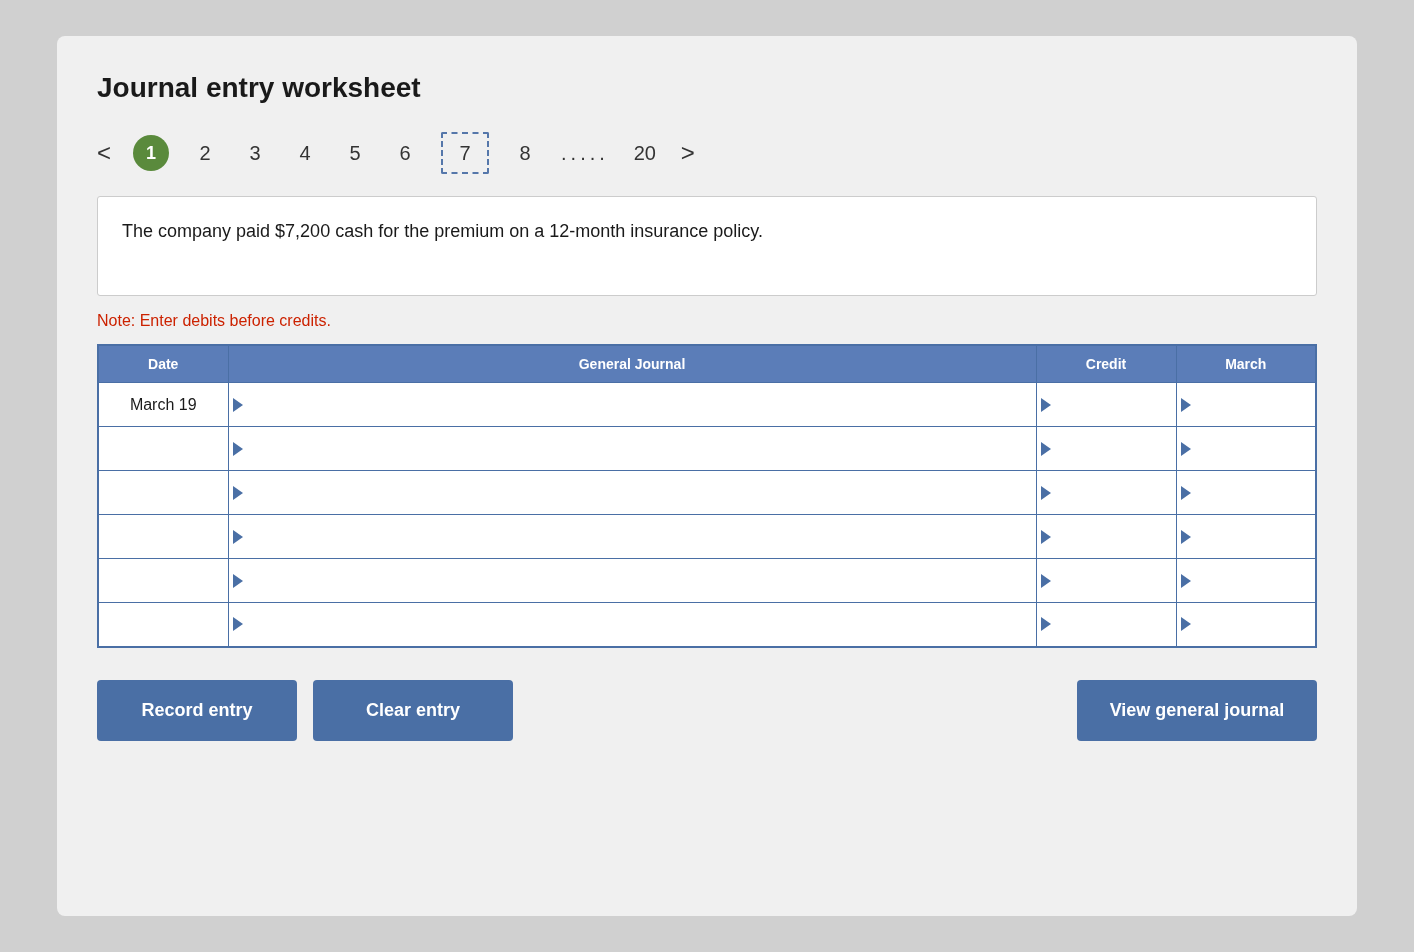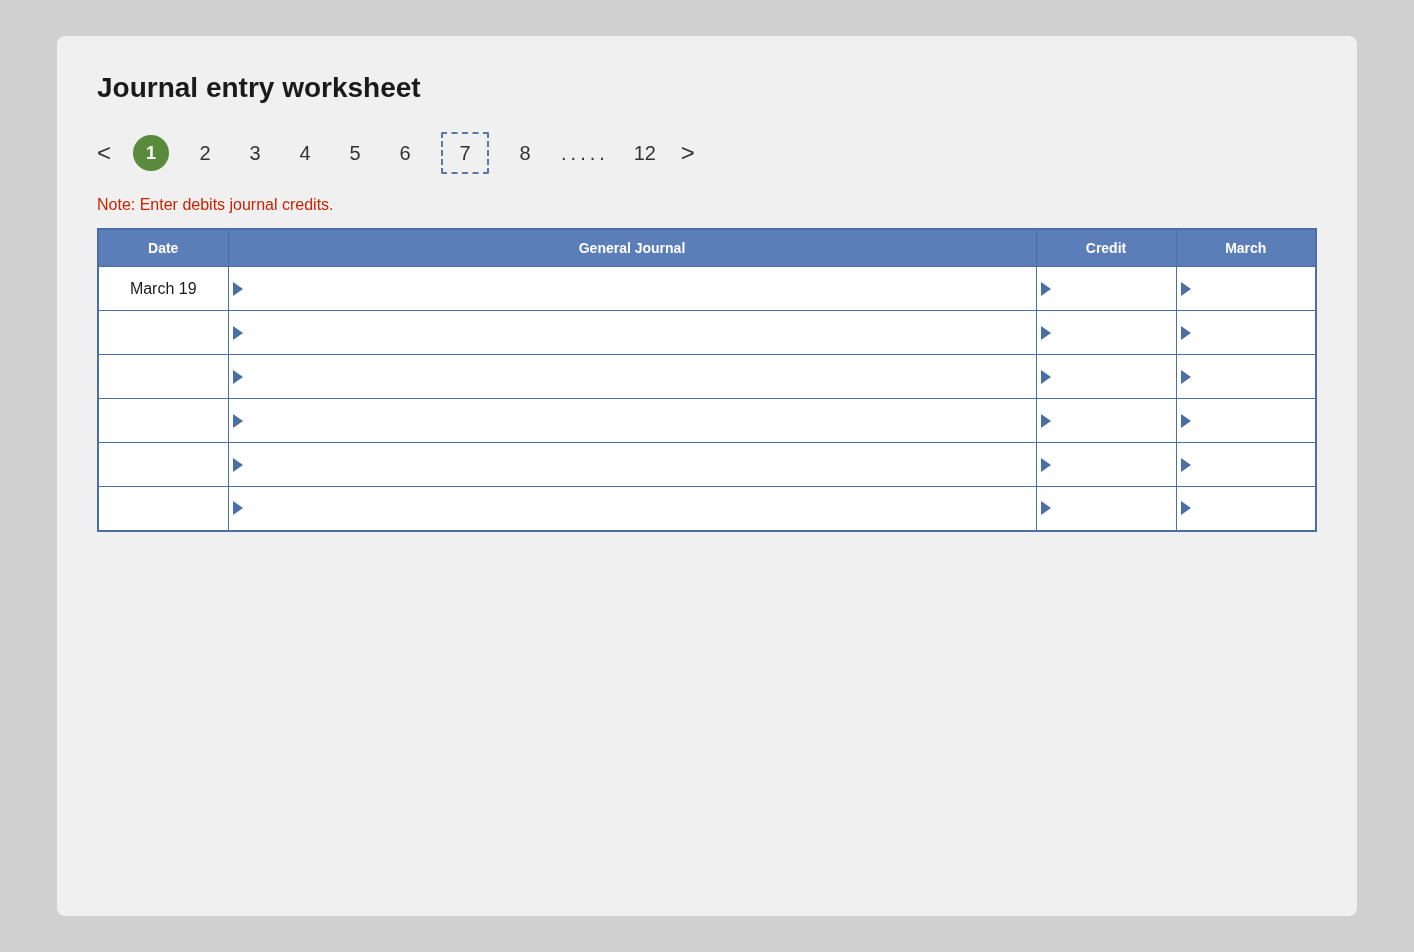--- a/index.html
+++ b/index.html
@@ -187,26 +187,29 @@
     <span class="nav-arrow">&lt;</span>
     <div class="page-num active">1</div>
     <div class="page-num">2</div>
     <div class="page-num">3</div>
     <div class="page-num">4</div>
     <div class="page-num">5</div>
     <div class="page-num">6</div>
     <div class="page-num selected">7</div>
     <div class="page-num">8</div>
     <span class="page-dots">.....</span>
-    <div class="page-num">12</div>
+    <div class="page-num">20</div>
     <span class="nav-arrow">&gt;</span>
   </div>
 
-
-  <div class="note-text">Note: Enter debits journal credits.</div>
+  <div class="description-box">
+    <span>The company paid $7,200 cash for the premium on a 12-month insurance policy.</span>
+  </div>
+
+  <div class="note-text">Note: Enter debits before credits.</div>
 
   <table class="journal-table">
     <thead>
       <tr>
         <th class="date-col">Date</th>
         <th class="journal-col">General Journal</th>
         <th class="debit-col">Credit</th>
         <th class="credit-col">March</th>
       </tr>
     </thead>
@@ -297,13 +300,18 @@
           <input class="cell-input" type="text" value="" style="padding-left: 20px;">
         </td>
         <td class="credit-cell">
           <span class="triangle"></span>
           <input class="cell-input" type="text" value="" style="padding-left: 20px;">
         </td>
       </tr>
     </tbody>
   </table>
 
+  <div class="buttons-row">
+    <button class="btn">Record entry</button>
+    <button class="btn">Clear entry</button>
+    <button class="btn btn-right btn-view">View general journal</button>
+  </div>
 </div>
 
 </body></html>

